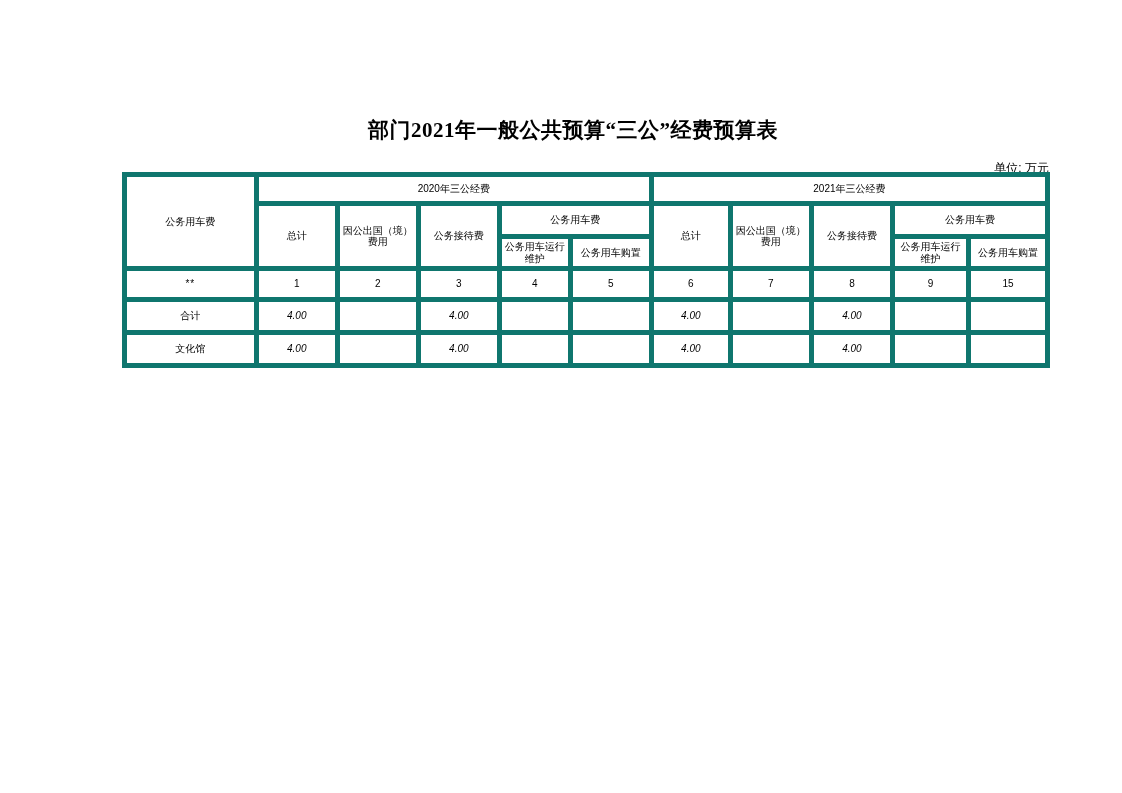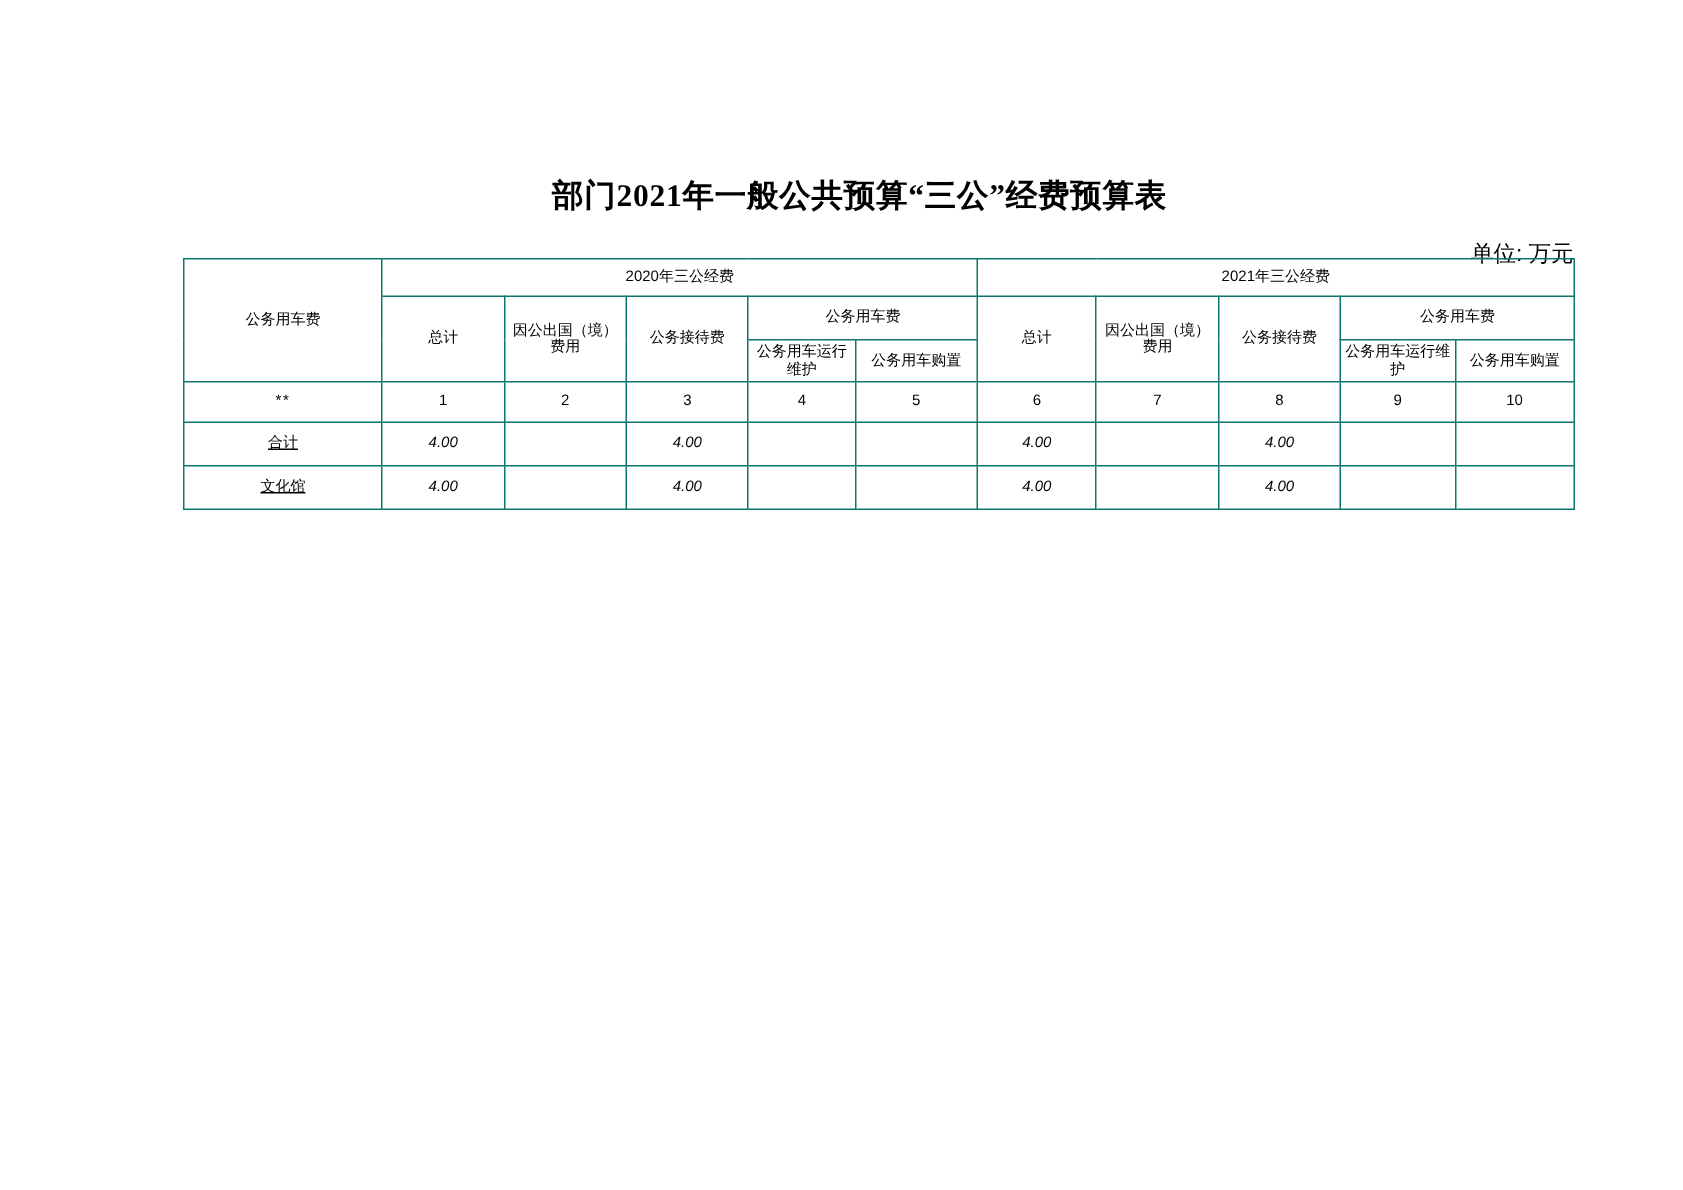--- a/index.html
+++ b/index.html
@@ -30,34 +30,34 @@
     text-align: center;
     font-size: 21px;
     font-weight: bold;
     letter-spacing: 0.5px;
     font-family: "Liberation Serif", "DejaVu Serif", serif;
   }
   .unit-note {
     position: absolute;
     right: 85px;
     top: 160px;
-    font-size: 15px;
+    font-size: 12px;
     font-family: "Liberation Sans", sans-serif;
     color: #000;
   }
   table.budget {
     position: absolute;
     left: 110px;
     top: 172px;
     width: 928px;
     border-collapse: collapse;
     table-layout: fixed;
   }
   table.budget td, table.budget th {
-    border: 1px solid #0f766e;
+    border: 5px solid #0f766e;
     font-weight: normal;
     text-align: center;
     vertical-align: middle;
     font-size: 10px;
     font-family: "Liberation Sans", "DejaVu Sans", sans-serif;
     padding: 2px 1px;
     line-height: 1.15;
     color: #000;
   }
   table.budget tr.hdr-row1 td { height: 20px; }
@@ -66,21 +66,20 @@
   table.budget tr.num-row td { height: 22px; }
   table.budget tr.data-row td { height: 24px; }
 
   td.unitname {
     vertical-align: middle;
   }
   td.left-cell {
     text-align: left;
     padding-left: 8px;
     font-size: 11px;
-    text-decoration: underline;
   }
   .val {
     font-family: "Liberation Serif", "DejaVu Serif", serif;
     font-size: 11px;
     font-style: italic;
   }
   .numlabel {
     font-family: "Liberation Serif", "DejaVu Serif", serif;
     font-size: 11px;
   }
@@ -147,21 +146,21 @@
         <td class="stars">**</td>
         <td class="numlabel">1</td>
         <td class="numlabel">2</td>
         <td class="numlabel">3</td>
         <td class="numlabel">4</td>
         <td class="numlabel">5</td>
         <td class="numlabel">6</td>
         <td class="numlabel">7</td>
         <td class="numlabel">8</td>
         <td class="numlabel">9</td>
-        <td class="numlabel">10</td>
+        <td class="numlabel">15</td>
       </tr>
 
       <tr class="data-row">
         <td class="left-cell">合计</td>
         <td class="val">4.00</td>
         <td class="val"></td>
         <td class="val">4.00</td>
         <td class="val"></td>
         <td class="val"></td>
         <td class="val">4.00</td>

